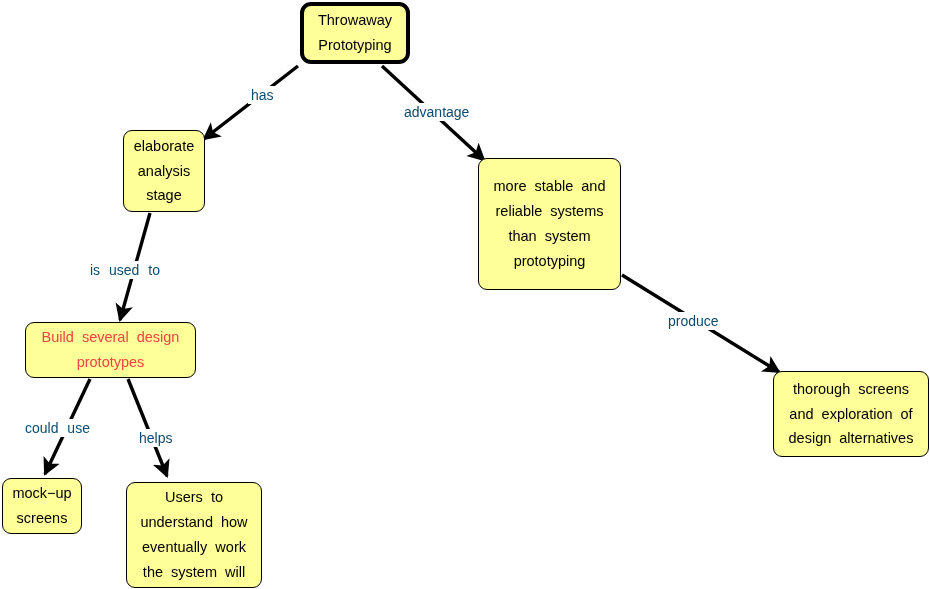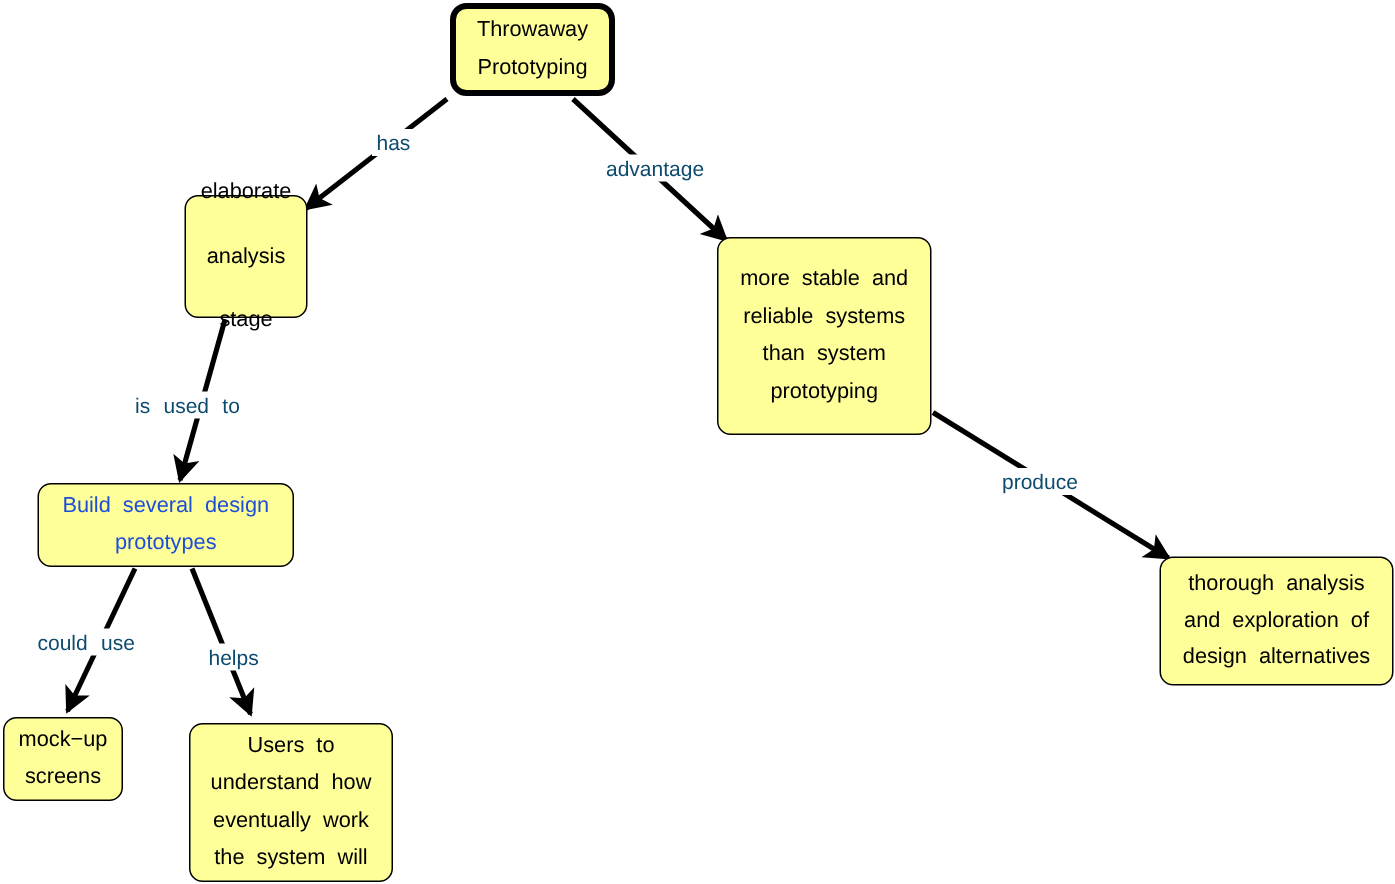--- a/index.html
+++ b/index.html
@@ -85,37 +85,37 @@
         <line x1="90" y1="379" x2="45" y2="474" stroke="#000000" stroke-width="3.4" marker-end="url(#arrowhead)"></line>
         <line x1="128" y1="379" x2="167" y2="476" stroke="#000000" stroke-width="3.4" marker-end="url(#arrowhead)"></line>
       </g>
   </svg>
 
   <div id="nodes-group">
       <div class="node root tight" style="left: 300px; top: 2px; width: 110px; height: 62px; background: rgb(255, 255, 153); border-color: rgb(0, 0, 0); color: rgb(0, 0, 0);">
         <span class="line">Throwaway</span>
         <span class="line">Prototyping</span>
       </div>
-      <div class="node tight" style="left: 123px; top: 130px; width: 82px; height: 82px; background: rgb(255, 255, 153); border-color: rgb(0, 0, 0); color: rgb(0, 0, 0); gap: 18px;">
+      <div class="node tight" style="left: 123px; top: 130px; width: 82px; height: 82px; background: rgb(255, 255, 153); border-color: rgb(0, 0, 0); color: rgb(0, 0, 0);">
         <span class="line">elaborate</span>
         <span class="line">analysis</span>
         <span class="line">stage</span>
       </div>
       <div class="node" style="left: 478px; top: 158px; width: 143px; height: 132px; background: rgb(255, 255, 153); border-color: rgb(0, 0, 0); color: rgb(0, 0, 0);">
         <span class="line">more stable and</span>
         <span class="line">reliable systems</span>
         <span class="line">than system</span>
         <span class="line">prototyping</span>
       </div>
-      <div class="node" style="left: 25px; top: 322px; width: 171px; height: 56px; background: rgb(255, 255, 153); border-color: rgb(0, 0, 0); color: #1d4ed8;">
+      <div class="node" style="left: 25px; top: 322px; width: 171px; height: 56px; background: rgb(255, 255, 153); border-color: rgb(0, 0, 0); color: #ef4444;">
         <span class="line">Build several design</span>
         <span class="line">prototypes</span>
       </div>
       <div class="node" style="left: 773px; top: 371px; width: 156px; height: 86px; background: rgb(255, 255, 153); border-color: rgb(0, 0, 0); color: rgb(0, 0, 0);">
-        <span class="line">thorough analysis</span>
+        <span class="line">thorough screens</span>
         <span class="line">and exploration of</span>
         <span class="line">design alternatives</span>
       </div>
       <div class="node tight" style="left: 2px; top: 478px; width: 80px; height: 56px; background: rgb(255, 255, 153); border-color: rgb(0, 0, 0); color: rgb(0, 0, 0);">
         <span class="line">mock−up</span>
         <span class="line">screens</span>
       </div>
       <div class="node" style="left: 126px; top: 482px; width: 136px; height: 106px; background: rgb(255, 255, 153); border-color: rgb(0, 0, 0); color: rgb(0, 0, 0);">
         <span class="line">Users to</span>
         <span class="line">understand how</span>

